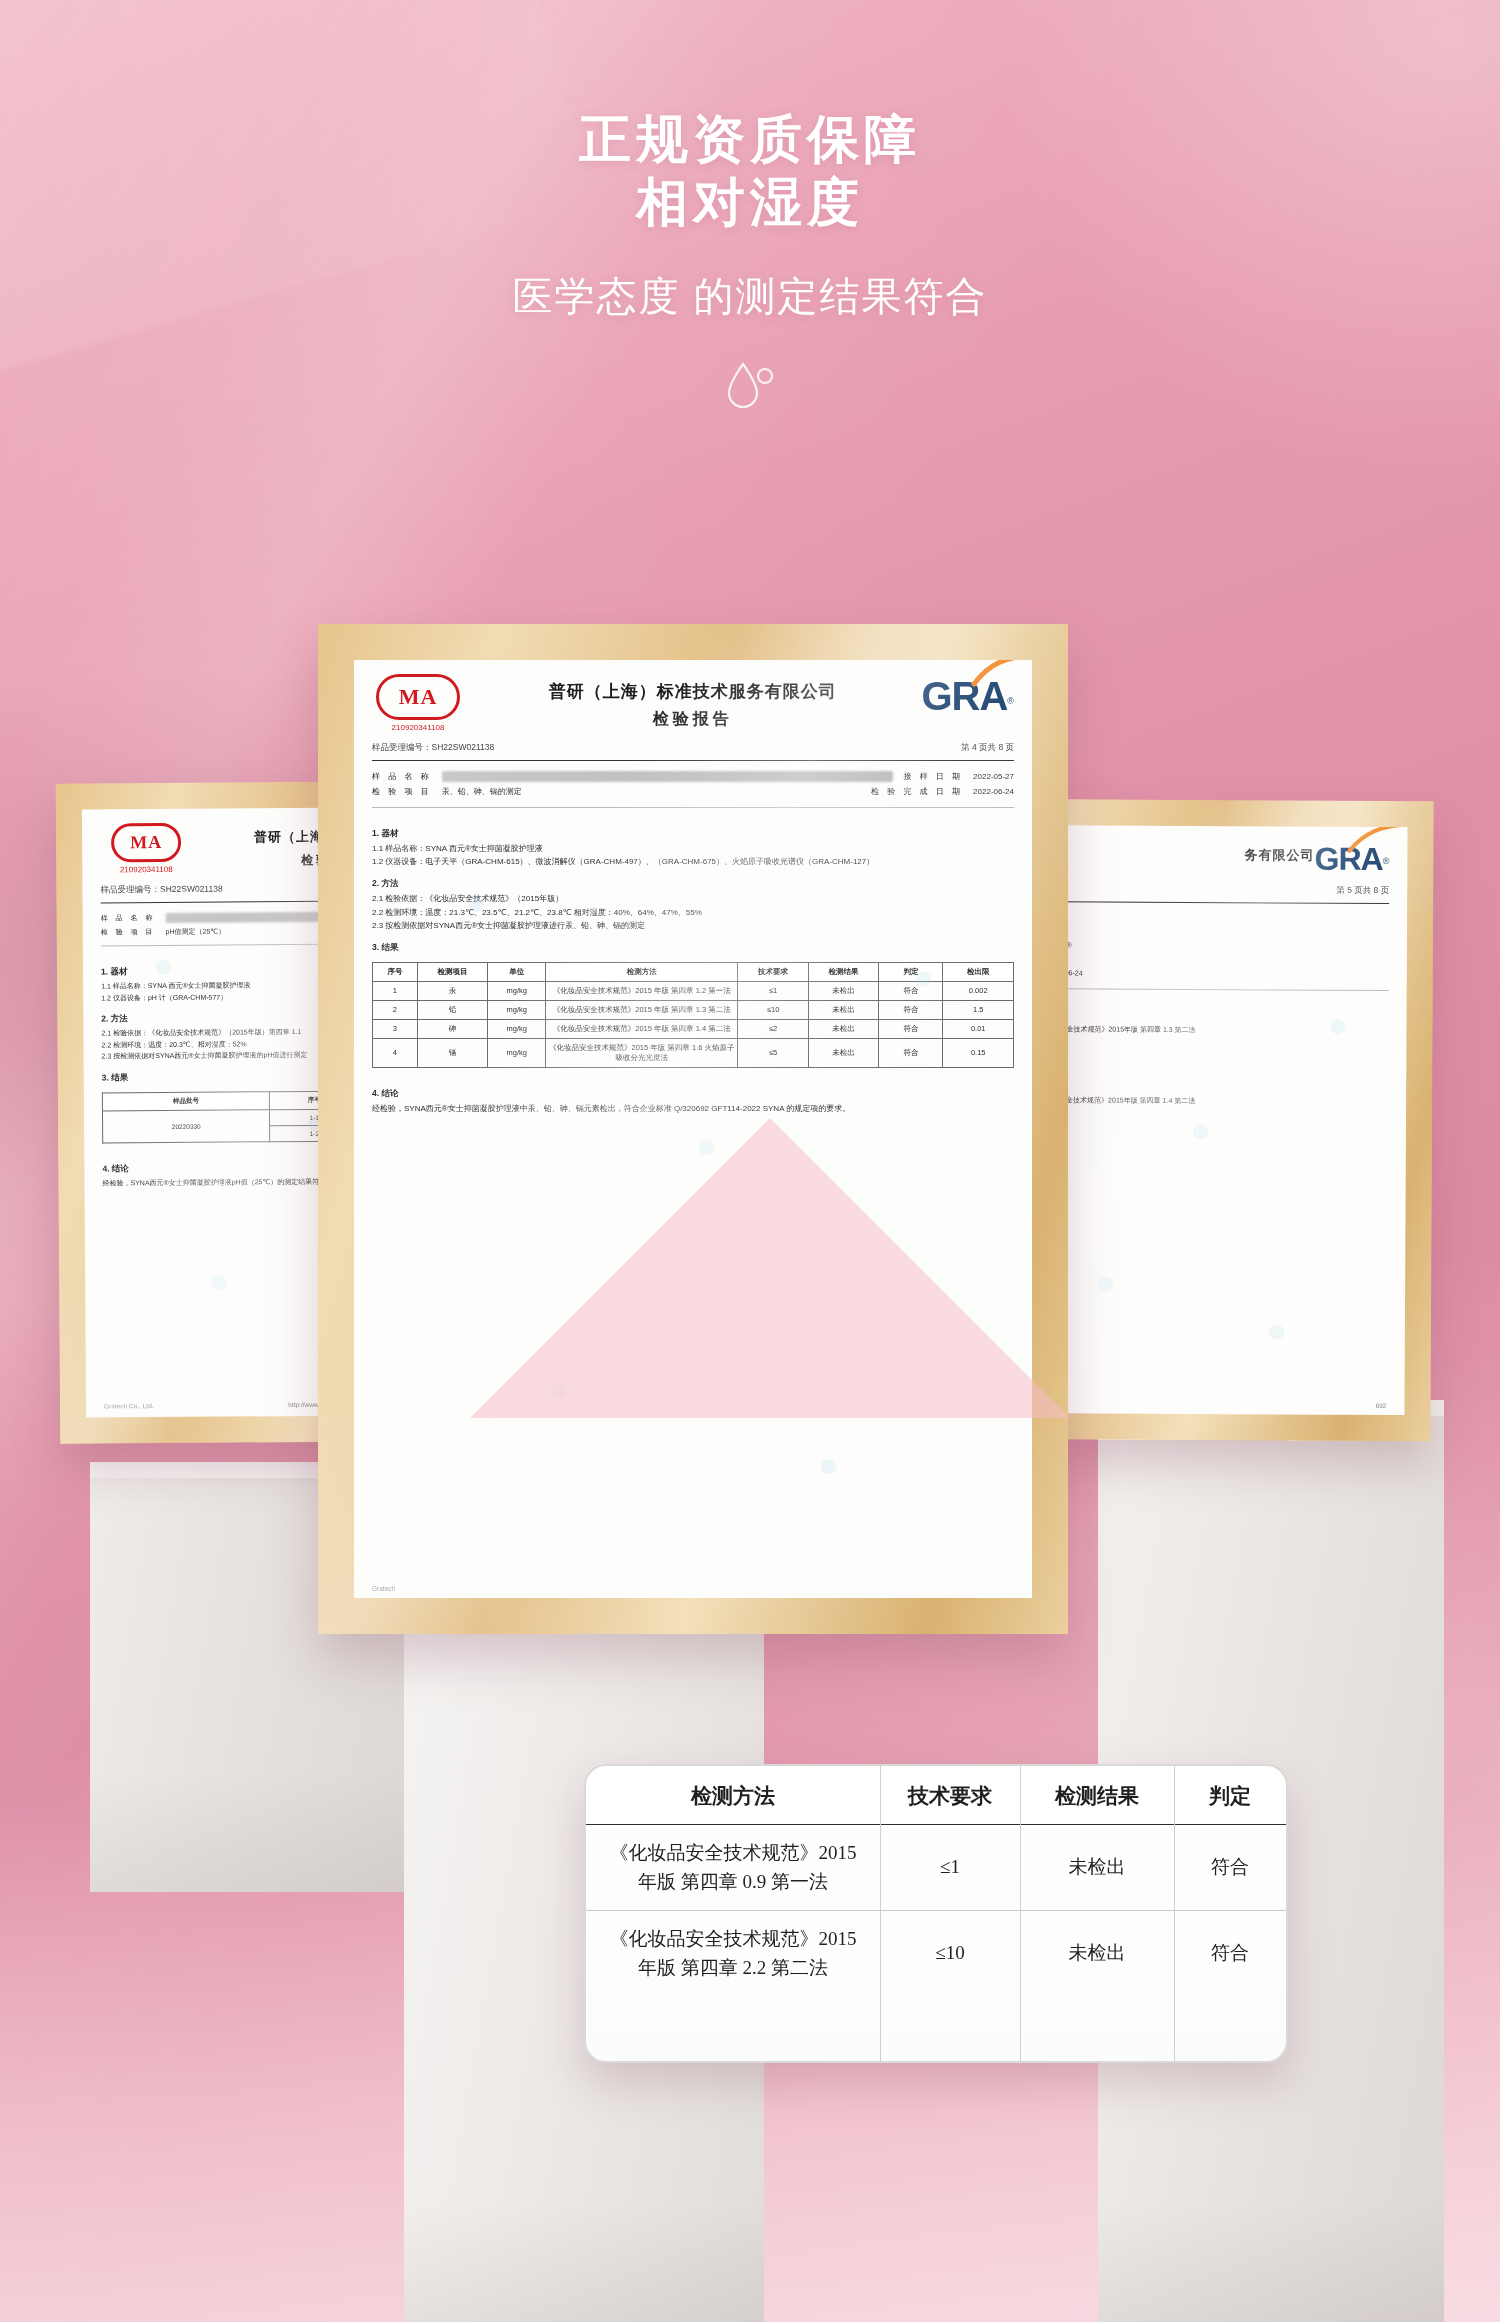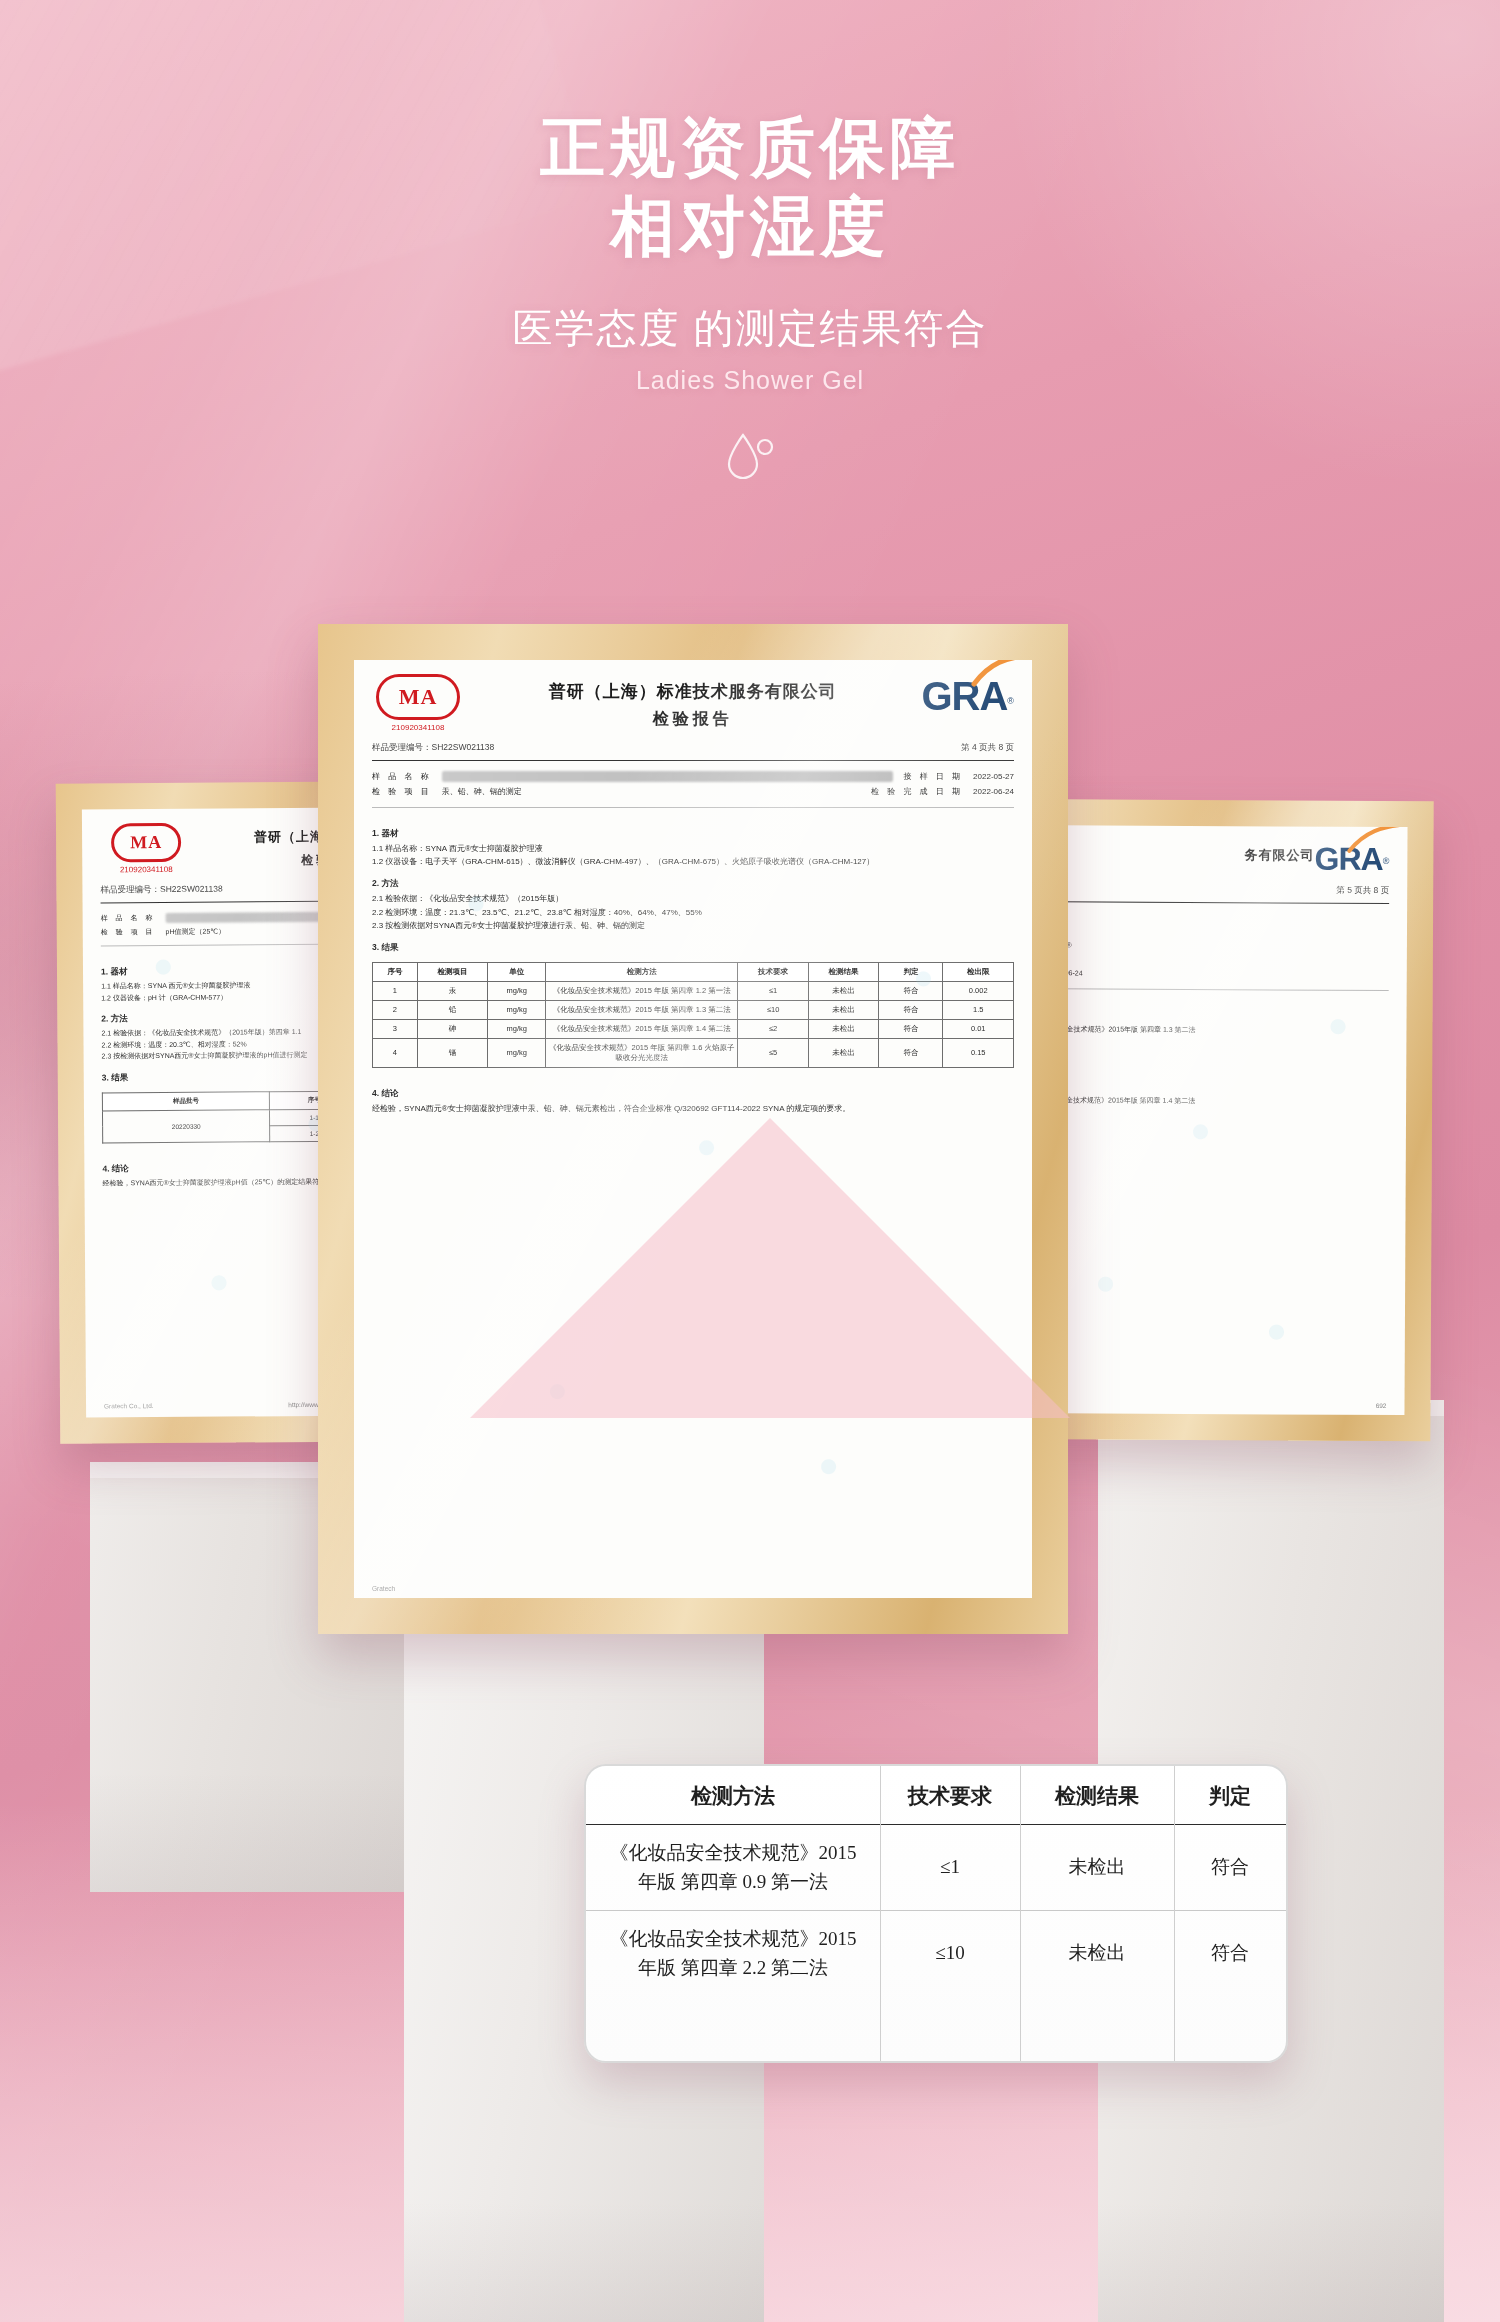--- a/index.html
+++ b/index.html
@@ -39,21 +39,21 @@
     transform:rotate(-16deg);
     filter:blur(2px);
   }
 
   
   .headline{
     position:absolute;left:0;right:0;top:108px;text-align:center;color:#ffffff;
     text-shadow:0 2px 10px rgba(190,110,135,0.30);
   }
   .h1{
-    font-size:65px;line-height:1.22;font-weight:700;letter-spacing:5px;
+    font-size:52px;line-height:1.22;font-weight:700;letter-spacing:5px;
   }
   .h1 .l2{display:block;}
   .sub{
     margin-top:34px;font-size:40px;letter-spacing:2px;font-weight:400;
     color:#ffffff;
   }
   .sub-en{
     margin-top:10px;font-size:25px;letter-spacing:1px;color:#ffeef2;opacity:.92;
   }
   .drop{
@@ -202,21 +202,20 @@
   <div class="bg-dark"></div>
   <div class="bg-bottom"></div>
 </div>
 
 <div class="headline">
   <div class="h1">
     <span>正规资质保障</span>
     <span class="l2">相对湿度</span>
   </div>
   <div class="sub">医学态度 的测定结果符合</div>
-  <div class="sub-en">Ladies Shower Gel</div>
   <div class="drop">
     <svg viewBox="0 0 74 74" width="74" height="74" aria-hidden="true">
       <path d="M30 14 C30 14 16 33 16 43 a14 14 0 0 0 28 0 C44 33 30 14 30 14 Z" fill="none" stroke="#ffffff" stroke-width="2.2" opacity="0.95"></path>
       <circle cx="52" cy="26" r="7" fill="none" stroke="#ffffff" stroke-width="2.2" opacity="0.95"></circle>
     </svg>
   </div>
 </div>
 
 <div class="ped ped-left">
     <div class="ped-top"></div>

